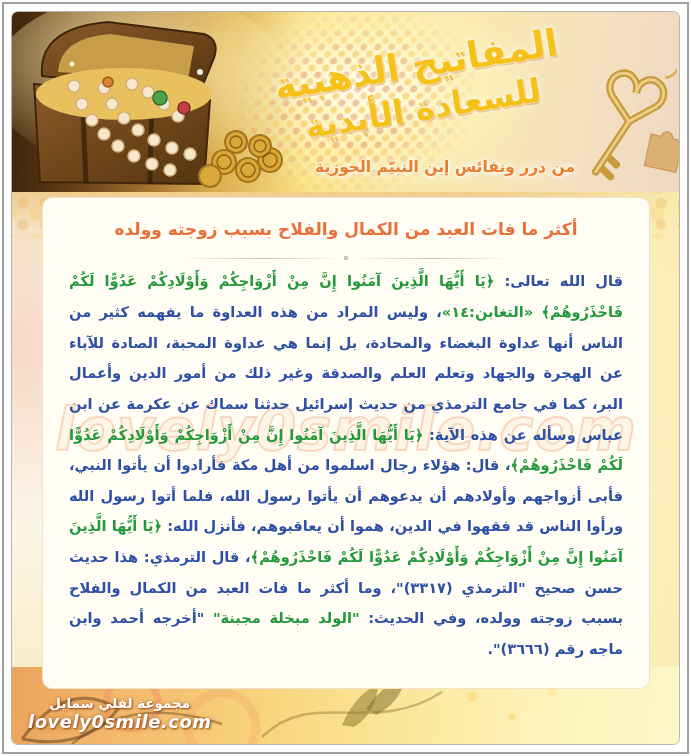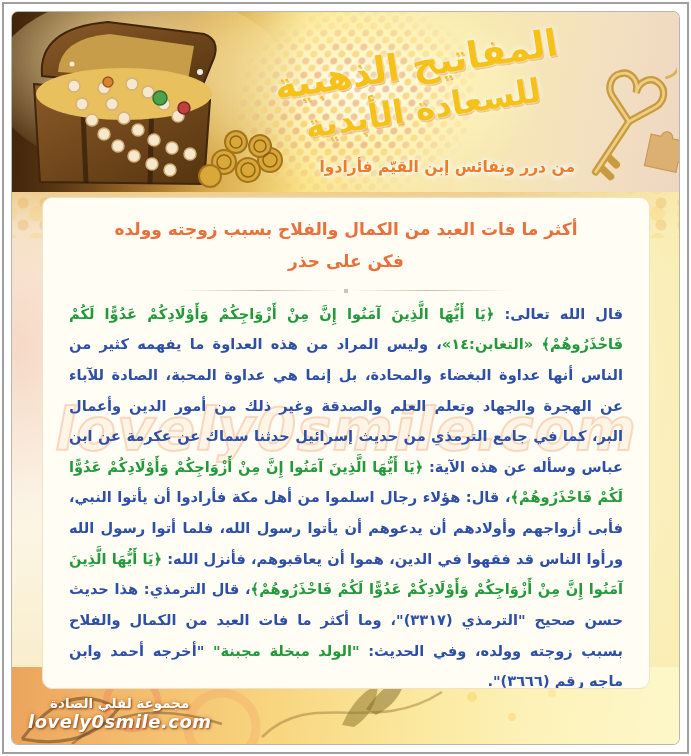--- a/index.html
+++ b/index.html
@@ -150,21 +150,21 @@
           <circle cx="188" cy="60" r="3" fill="#fff" opacity=".9"></circle>
           <circle cx="60" cy="52" r="2.5" fill="#fff" opacity=".8"></circle>
         </svg>
       </div>
 
       <div class="brand">
         <div class="l1">المفاتيح الذهبية</div>
         <div class="l2">للسعادة الأبدية</div>
       </div>
 
-      <div class="subtitle">من درر ونفائس إبن القيّم فأرادوا</div>
+      <div class="subtitle">من درر ونفائس إبن النبيّم الجوزية</div>
 
       <div class="key">
         <svg viewBox="0 0 110 150" width="108" height="138">
           <g transform="rotate(14 55 75)">
             <g stroke="#c99b3f" stroke-width="8" fill="none" stroke-linecap="round">
               <path d="M62,44 C62,30 50,22 40,28 C31,33 30,45 37,53 L62,76 L87,53 C94,45 93,33 84,28 C74,22 62,30 62,44 Z"></path>
               <path d="M62,76 L40,138"></path>
               <path d="M48,118 L60,125"></path>
               <path d="M43,131 L57,139"></path>
             </g>
@@ -195,29 +195,28 @@
         <path d="M250,70 C300,20 360,70 430,25" fill="none" stroke="#8a6428" stroke-width="2.5" opacity=".4"></path>
         <path d="M330,58 q14,-32 36,-40 q-2,28 -24,42 z" fill="#8f7a30" opacity=".55"></path>
         <path d="M354,42 q20,-28 40,-32 q-6,26 -30,38 z" fill="#7c6a28" opacity=".5"></path>
         <circle cx="460" cy="30" r="5" fill="rgba(250,220,130,.8)"></circle>
         <circle cx="500" cy="50" r="4" fill="rgba(250,220,130,.7)"></circle>
         <circle cx="540" cy="26" r="4" fill="rgba(252,230,150,.7)"></circle>
       </svg>
     </div>
 
     <div class="logo">
-      <div class="group">مجموعة لفلي الصادة</div>
+      <div class="group">مجموعة لفلي سمايل</div>
       <div class="site">lovely0smile.com</div>
     </div>
 
 
     <div class="card">
       <div class="card-title">
         <div>أكثر ما فات العبد من الكمال والفلاح بسبب زوجته وولده</div>
-        <div>فكن على حذر</div>
       </div>
       <div class="divider">
         <div class="line"></div>
         <div class="dot"></div>
         <div class="line"></div>
       </div>
       <div class="card-body"><span class="text">قال الله تعالى: </span><span class="quran">﴿يَا أَيُّهَا الَّذِينَ آمَنُوا إِنَّ مِنْ أَزْوَاجِكُمْ وَأَوْلَادِكُمْ عَدُوًّا لَكُمْ فَاحْذَرُوهُمْ﴾</span><span class="quran"> «التغابن:١٤»</span><span class="text">، وليس المراد من هذه العداوة ما يفهمه كثير من الناس أنها عداوة البغضاء والمحادة، بل إنما هي عداوة المحبة، الصادة للآباء عن الهجرة والجهاد وتعلم العلم والصدقة وغير ذلك من أمور الدين وأعمال البر، كما في جامع الترمذي من حديث إسرائيل حدثنا سماك عن عكرمة عن ابن عباس وسأله عن هذه الآية: </span><span class="quran">﴿يَا أَيُّهَا الَّذِينَ آمَنُوا إِنَّ مِنْ أَزْوَاجِكُمْ وَأَوْلَادِكُمْ عَدُوًّا لَكُمْ فَاحْذَرُوهُمْ﴾</span><span class="text">، قال: هؤلاء رجال اسلموا من أهل مكة فأرادوا أن يأتوا النبي، فأبى أزواجهم وأولادهم أن يدعوهم أن يأتوا رسول الله، فلما أتوا رسول الله ورأوا الناس قد فقهوا في الدين، هموا أن يعاقبوهم، فأنزل الله: </span><span class="quran">﴿يَا أَيُّهَا الَّذِينَ آمَنُوا إِنَّ مِنْ أَزْوَاجِكُمْ وَأَوْلَادِكُمْ عَدُوًّا لَكُمْ فَاحْذَرُوهُمْ﴾</span><span class="text">، قال الترمذي: هذا حديث حسن صحيح "الترمذي (٣٣١٧)"، وما أكثر ما فات العبد من الكمال والفلاح بسبب زوجته وولده، وفي الحديث: </span><span class="quran">"الولد مبخلة مجبنة"</span><span class="text"> "أخرجه أحمد وابن ماجه رقم (٣٦٦٦)".</span></div>
 
       <div class="watermark">lovely0smile.com</div>
     </div>

